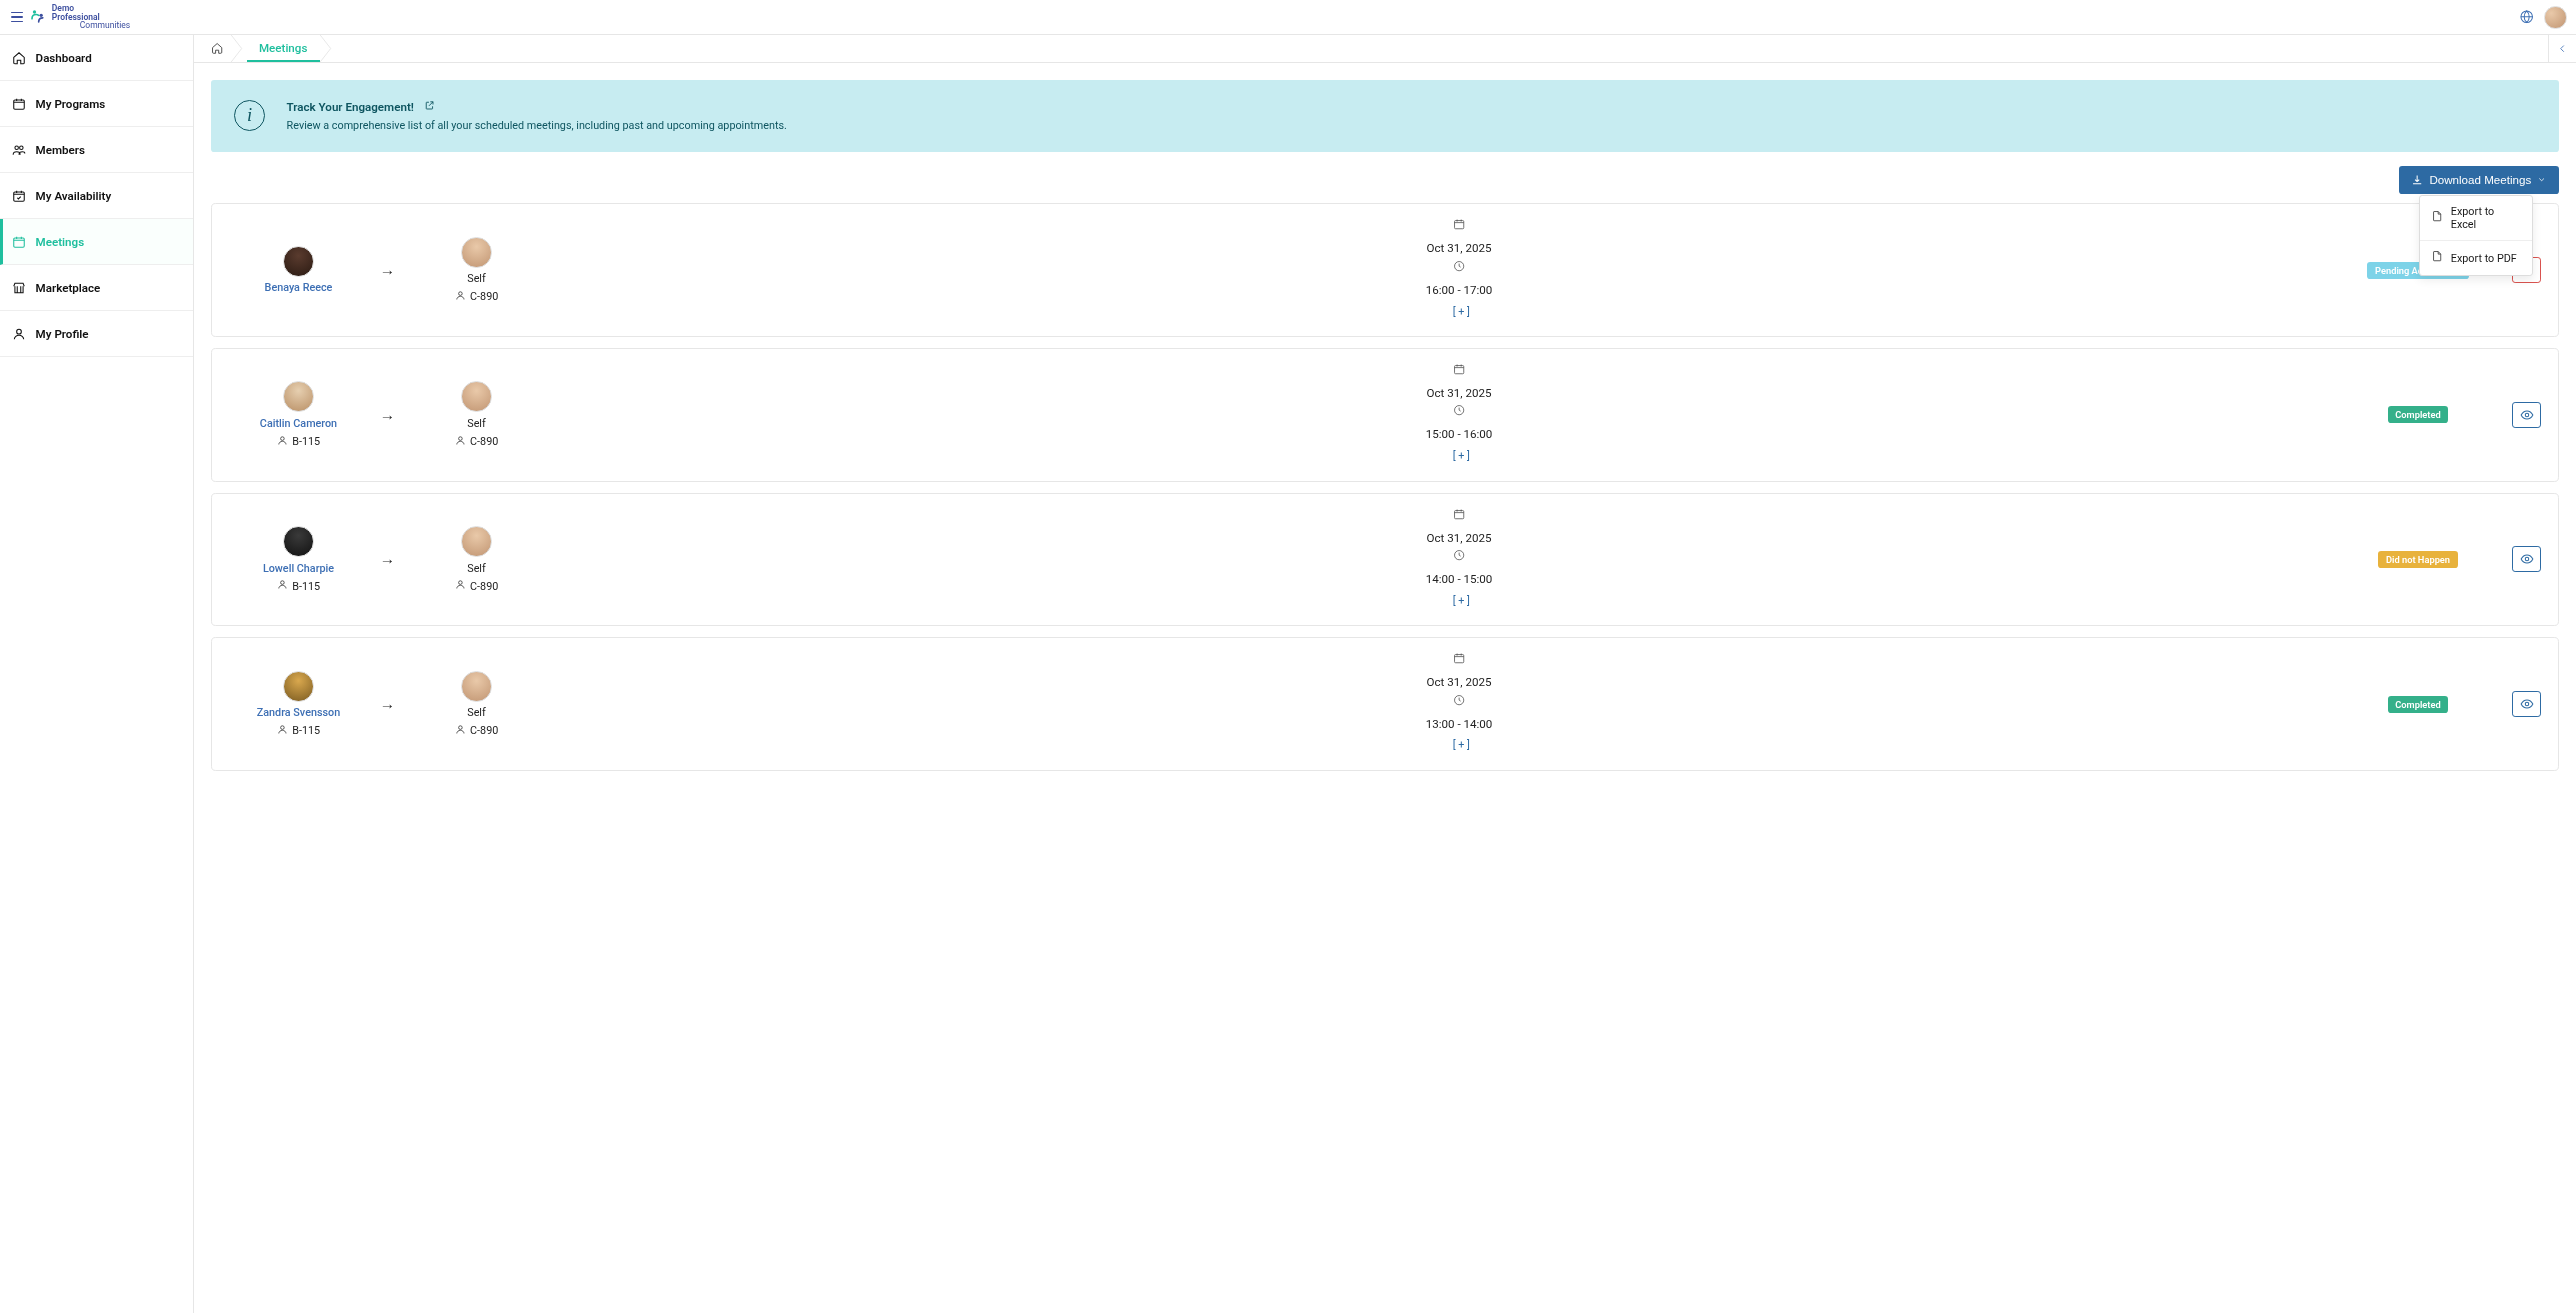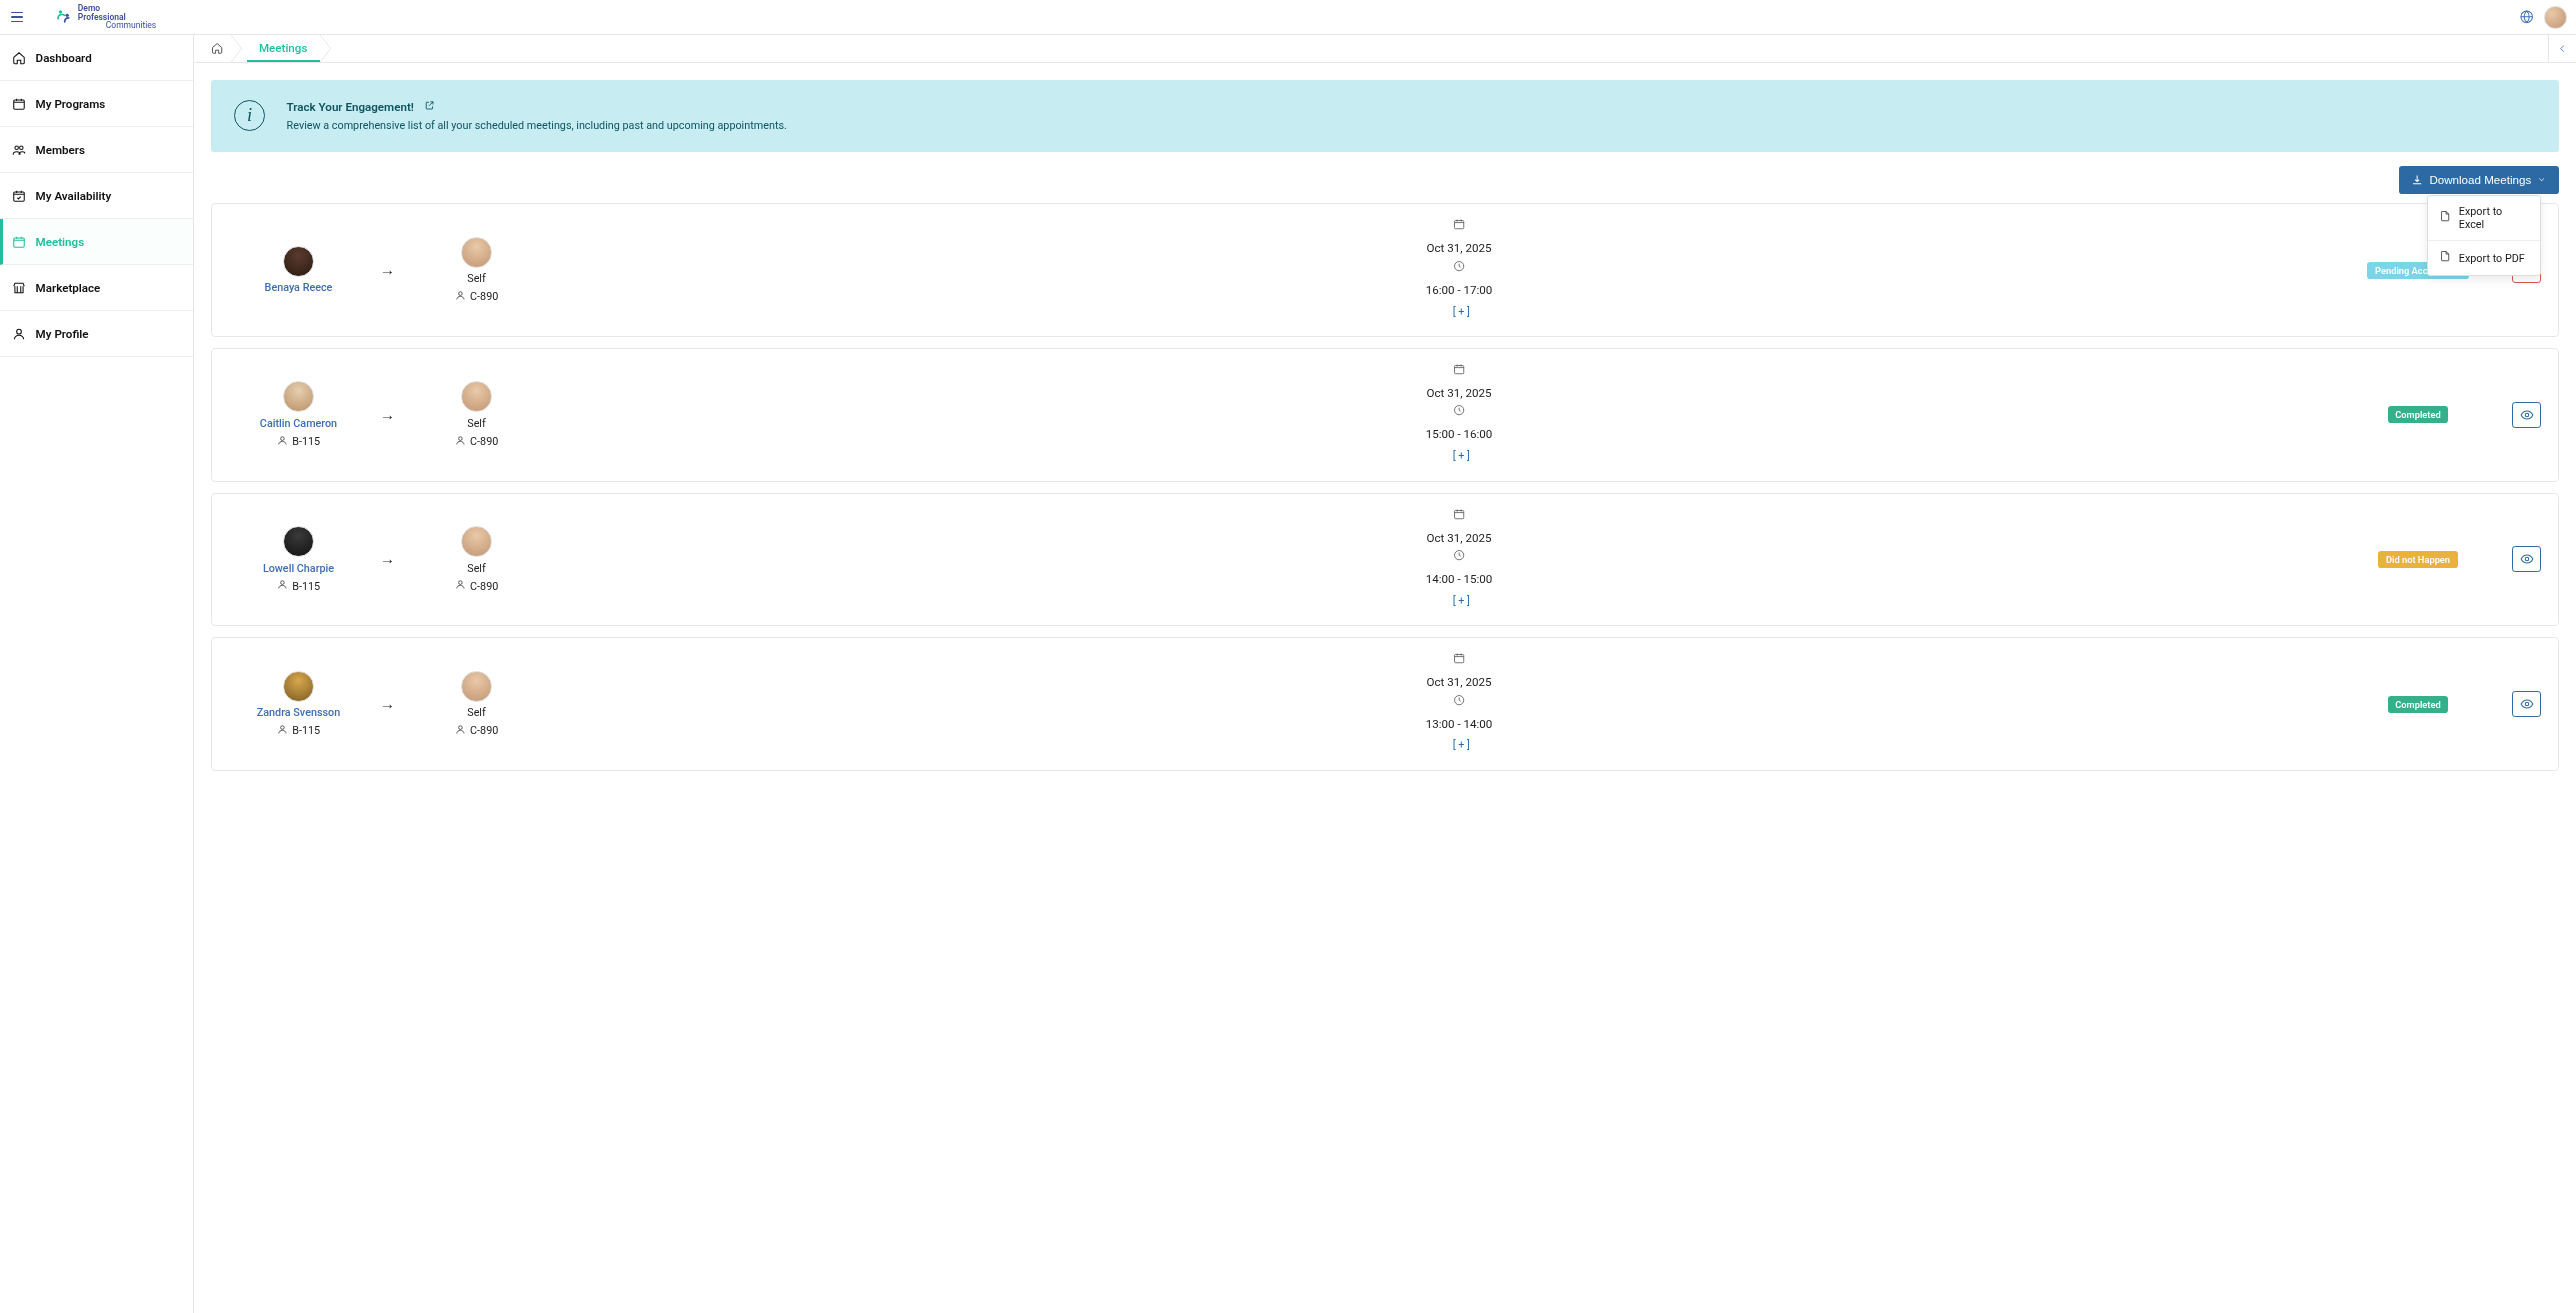--- a/index.html
+++ b/index.html
@@ -1,21 +1,21 @@
 <!DOCTYPE html>
 <html style="font-size:12.3px"><head>
 <meta charset="utf-8">
 <style>
   * { box-sizing: border-box; margin: 0; padding: 0; }
   html, body { height: 100%; font-family: -apple-system, BlinkMacSystemFont, "Segoe UI", Roboto, sans-serif; color: #1a1a1a; background: #fff; }
   body { display: flex; flex-direction: column; }
 
   
   .top-header { height: 35px; border-bottom: 0.8px solid #e6e6e6; display: flex; align-items: center; justify-content: space-between; padding: 0 9.3px 0 7.7px; }
-  .top-left { display: flex; align-items: center; gap: 27px; }
+  .top-left { display: flex; align-items: center; gap: 1px; }
   .hamburger { width: 18.5px; height: 18.5px; display: flex; flex-direction: column; justify-content: center; gap: 3.1px; cursor: pointer; }
   .hamburger span { display: block; height: 1.5px; background: #3d4f9f; width: 12.3px; margin: 0 auto; border-radius: 1.5px; }
   .logo { display: flex; align-items: center; gap: 4.6px; }
   .logo-mark svg { display: block; }
   .logo-text { line-height: 1; }
   .logo-text .l1 { color: #3d4f9f; font-size: 8.5px; font-weight: 600; }
   .logo-text .l2 { color: #3d4f9f; font-size: 8.5px; font-weight: 600; }
   .logo-text .l3 { color: #3d4f9f; font-size: 8.5px; font-weight: 400; padding-left: 28px; }
   .top-right { display: flex; align-items: center; gap: 9.3px; }
   .globe { width: 15.4px; height: 15.4px; color: #3d6fb4; cursor: pointer; }
@@ -57,21 +57,21 @@
   
   .banner { background: #c7ecf1; border-radius: 3.1px; padding: 20px 23px; display: flex; gap: 21.6px; align-items: center; }
   .info-circle { width: 31px; height: 31px; border: 1.5px solid #0e5560; border-radius: 50%; display: flex; align-items: center; justify-content: center; color: #0e5560; font-style: italic; font-family: Georgia, serif; font-size: 18.5px; flex-shrink: 0; }
   .banner-title { color: #0e5560; font-weight: 600; font-size: 11.6px; display: flex; align-items: flex-end; gap: 10px; }
   .banner-desc { color: #0e5560; margin-top: 4.6px; font-size: 10.8px; }
 
   
   .actions-row { display: flex; justify-content: flex-end; margin-top: 14px; position: relative; }
   .download-btn { background: #2d6aa3; color: #fff; border: none; border-radius: 3.1px; padding: 7.7px 12.3px; font-size: 11.6px; font-weight: 500; display: flex; align-items: center; gap: 6.2px; cursor: pointer; }
   .download-btn svg { display: block; }
-  .dropdown { position: absolute; top: 29px; right: 18px; width: 114px; background: #fff; border: 0.8px solid #ddd; border-radius: 3.1px; box-shadow: 0 3.1px 9.3px rgba(0,0,0,0.08); z-index: 10; }
+  .dropdown { position: absolute; top: 29px; right: 26px; width: 114px; background: #fff; border: 0.8px solid #ddd; border-radius: 3.1px; box-shadow: 0 3.1px 9.3px rgba(0,0,0,0.08); z-index: 10; }
   .dropdown-item { display: flex; align-items: center; gap: 7.7px; padding: 9.3px 10.8px; font-size: 10.8px; cursor: pointer; }
   .dropdown-item:first-child { border-bottom: 0.8px solid #eee; }
 
   
   .meetings { margin-top: 9.3px; display: flex; flex-direction: column; gap: 10.8px; }
   .meeting-card { border: 0.8px solid #e6e6e6; border-radius: 4.6px; padding: 14px 17px; display: flex; align-items: center; }
   .participant { display: flex; flex-direction: column; align-items: center; gap: 4.6px; width: 139px; flex-shrink: 0; }
   .avatar { width: 31px; height: 31px; border-radius: 50%; background: linear-gradient(135deg,#d9c4ae,#a8886b); border: 0.8px solid #ddd; }
   .avatar.a1 { background: radial-gradient(circle at 50% 30%, #5a3b2e, #2a1a12); }
   .avatar.a2 { background: radial-gradient(circle at 50% 30%, #e6cfb0, #b98f65); }

